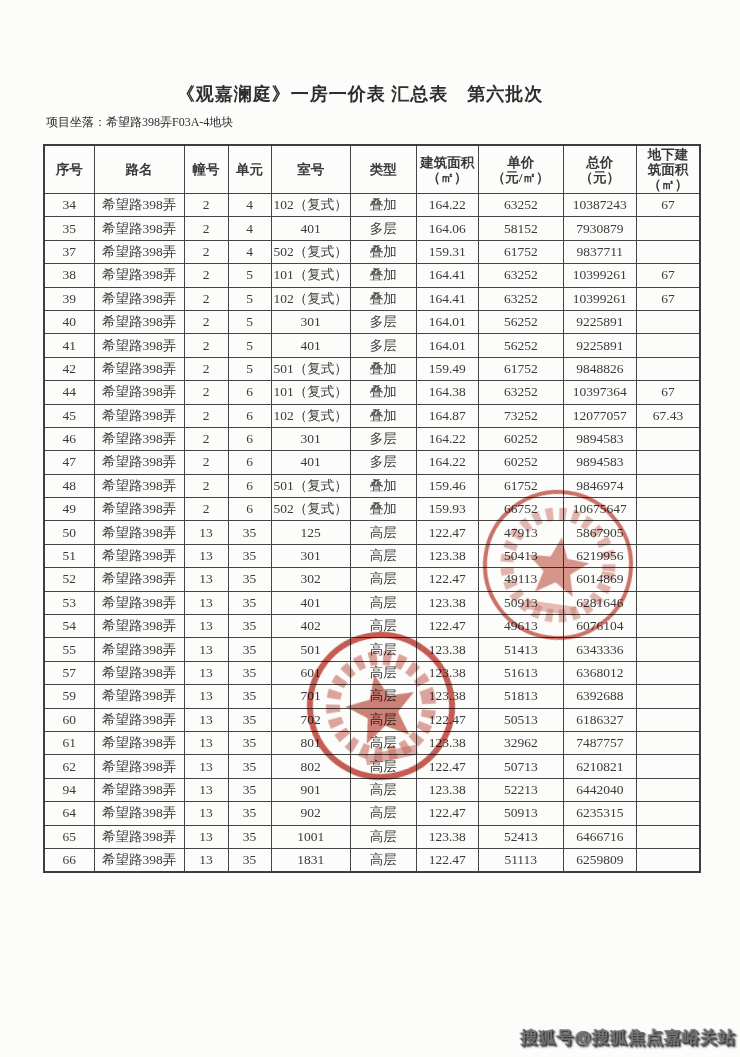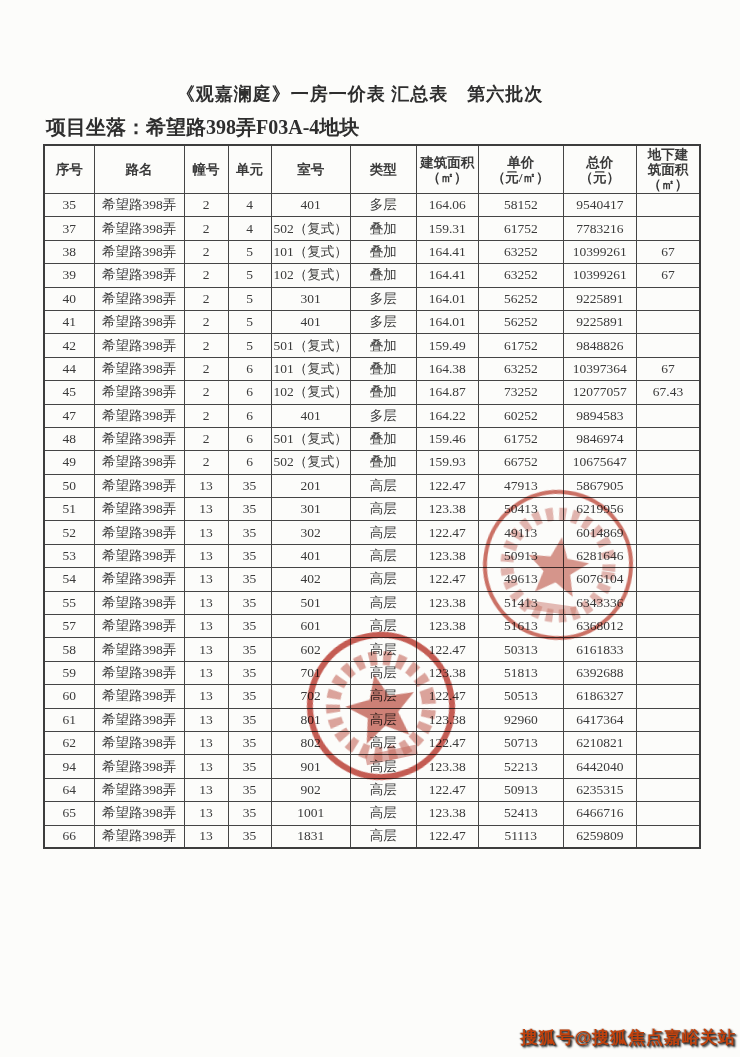--- a/index.html
+++ b/index.html
@@ -11,21 +11,21 @@
     color:#333;
     overflow:hidden;
   }
   .title {
     position:absolute; top:82px; left:0; width:720px;
     text-align:center; font-size:18px; font-weight:bold; color:#2e2e2e;
     letter-spacing:1px;
   }
   .subtitle {
     position:absolute; top:114px; left:46px;
-    font-size:20px; font-weight:bold; color:#2e2e2e;
+    font-size:12px; font-weight:normal; color:#2e2e2e;
   }
   table.price-table {
     position:absolute; top:144px; left:43px;
     border-collapse:collapse; table-layout:fixed;
     background:transparent;
   }
   table.price-table th, table.price-table td {
     border:1px solid #454545;
     text-align:center; vertical-align:middle;
     color:#3a3a3a;
@@ -43,21 +43,21 @@
   .c-index{width:50px}.c-road{width:90px}.c-building{width:44px}
   .c-unit{width:43px}.c-room{width:77px}.c-type{width:66px}
   .c-area{width:62px}.c-price{width:85px}.c-total{width:73px}.c-base{width:64px}
   .seal-layer {
     position:absolute; top:0; left:0; width:740px; height:1057px;
     pointer-events:none; mix-blend-mode:multiply;
   }
   .watermark {
     position:absolute; top:1026px; right:4px;
     font-size:17px; font-weight:bold; letter-spacing:1px;
-    color:#c2410c;
+    color:#737373;
     font-family:"Liberation Sans","DejaVu Sans",sans-serif;
     text-shadow:2px 2px 2px rgba(45,45,45,.95), 1px 1px 1px rgba(45,45,45,.9), -1px 0 1px rgba(90,90,90,.4);
   }
 </style>
 </head>
 <body>
 
 <div class="title">《观嘉澜庭》一房一价表 汇总表　第六批次</div>
 <div class="subtitle">项目坐落：希望路398弄F03A-4地块</div>
 
@@ -88,41 +88,53 @@
 （元/㎡）</th>
       <th>总价
 （元）</th>
       <th>地下建
 筑面积
 （㎡）</th>
     </tr>
   </thead>
   <tbody>
       <tr>
+        <td>34</td>
+        <td>希望路398弄</td>
+        <td>2</td>
+        <td>4</td>
+        <td>102（复式）</td>
+        <td>叠加</td>
+        <td>164.22</td>
+        <td>63252</td>
+        <td>10387243</td>
+        <td>67</td>
+      </tr>
+      <tr>
         <td>35</td>
         <td>希望路398弄</td>
         <td>2</td>
         <td>4</td>
         <td>401</td>
         <td>多层</td>
         <td>164.06</td>
         <td>58152</td>
-        <td>9540417</td>
+        <td>7930879</td>
         <td></td>
       </tr>
       <tr>
         <td>37</td>
         <td>希望路398弄</td>
         <td>2</td>
         <td>4</td>
         <td>502（复式）</td>
         <td>叠加</td>
         <td>159.31</td>
         <td>61752</td>
-        <td>7783216</td>
+        <td>9837711</td>
         <td></td>
       </tr>
       <tr>
         <td>38</td>
         <td>希望路398弄</td>
         <td>2</td>
         <td>5</td>
         <td>101（复式）</td>
         <td>叠加</td>
         <td>164.41</td>
@@ -196,20 +208,32 @@
         <td>2</td>
         <td>6</td>
         <td>102（复式）</td>
         <td>叠加</td>
         <td>164.87</td>
         <td>73252</td>
         <td>12077057</td>
         <td>67.43</td>
       </tr>
       <tr>
+        <td>46</td>
+        <td>希望路398弄</td>
+        <td>2</td>
+        <td>6</td>
+        <td>301</td>
+        <td>多层</td>
+        <td>164.22</td>
+        <td>60252</td>
+        <td>9894583</td>
+        <td></td>
+      </tr>
+      <tr>
         <td>47</td>
         <td>希望路398弄</td>
         <td>2</td>
         <td>6</td>
         <td>401</td>
         <td>多层</td>
         <td>164.22</td>
         <td>60252</td>
         <td>9894583</td>
         <td></td>
@@ -236,21 +260,21 @@
         <td>159.93</td>
         <td>66752</td>
         <td>10675647</td>
         <td></td>
       </tr>
       <tr>
         <td>50</td>
         <td>希望路398弄</td>
         <td>13</td>
         <td>35</td>
-        <td>201</td>
+        <td>125</td>
         <td>高层</td>
         <td>122.47</td>
         <td>47913</td>
         <td>5867905</td>
         <td></td>
       </tr>
       <tr>
         <td>51</td>
         <td>希望路398弄</td>
         <td>13</td>
@@ -316,32 +340,20 @@
         <td>13</td>
         <td>35</td>
         <td>601</td>
         <td>高层</td>
         <td>123.38</td>
         <td>51613</td>
         <td>6368012</td>
         <td></td>
       </tr>
       <tr>
-        <td>58</td>
-        <td>希望路398弄</td>
-        <td>13</td>
-        <td>35</td>
-        <td>602</td>
-        <td>高层</td>
-        <td>122.47</td>
-        <td>50313</td>
-        <td>6161833</td>
-        <td></td>
-      </tr>
-      <tr>
         <td>59</td>
         <td>希望路398弄</td>
         <td>13</td>
         <td>35</td>
         <td>701</td>
         <td>高层</td>
         <td>123.38</td>
         <td>51813</td>
         <td>6392688</td>
         <td></td>
@@ -359,22 +371,22 @@
         <td></td>
       </tr>
       <tr>
         <td>61</td>
         <td>希望路398弄</td>
         <td>13</td>
         <td>35</td>
         <td>801</td>
         <td>高层</td>
         <td>123.38</td>
-        <td>92960</td>
-        <td>6417364</td>
+        <td>32962</td>
+        <td>7487757</td>
         <td></td>
       </tr>
       <tr>
         <td>62</td>
         <td>希望路398弄</td>
         <td>13</td>
         <td>35</td>
         <td>802</td>
         <td>高层</td>
         <td>122.47</td>

